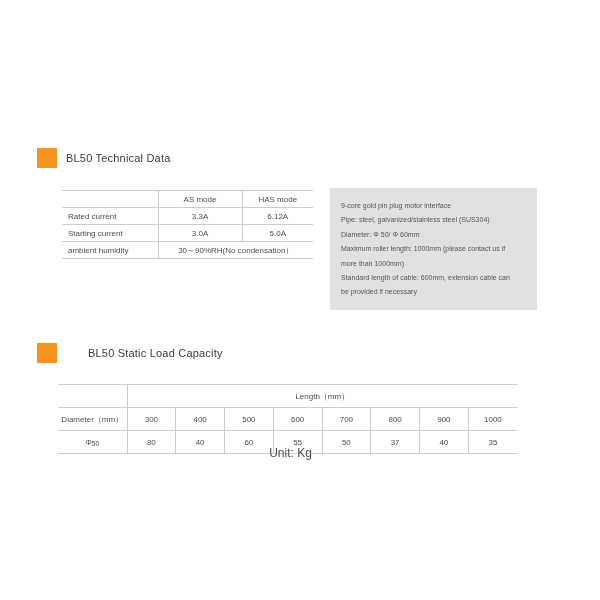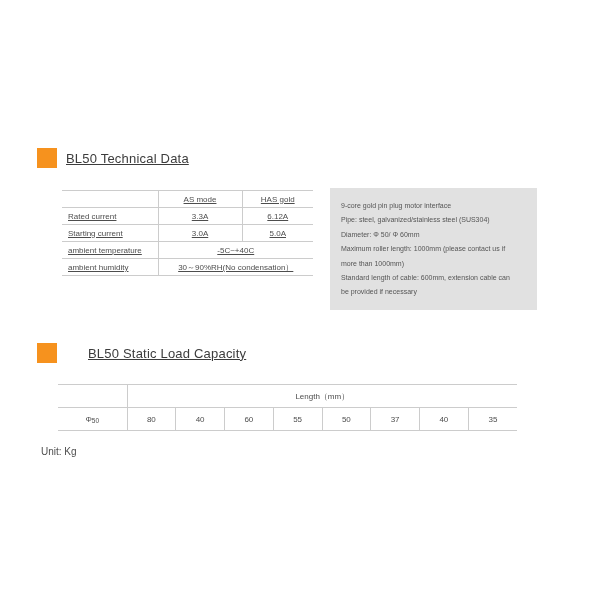--- a/index.html
+++ b/index.html
@@ -12,32 +12,32 @@
   html,body{margin:0;padding:0;}
   body{
     width:600px;height:600px;background:#ffffff;position:relative;
     font-family:"Liberation Sans", sans-serif;color:var(--text);
     overflow:hidden;
   }
   .section-header{position:absolute;display:flex;align-items:center;}
   #header-tech{left:37px;top:148px;}
   #header-load{left:37px;top:343px;gap:22px;}
   .bullet{width:20px;height:20px;background:var(--orange);margin-right:9px;flex:0 0 auto;}
-  .section-title{font-size:13px;color:var(--title);letter-spacing:.2px;text-decoration:underline;}
+  .section-title{font-size:11px;color:var(--title);letter-spacing:.2px;}
 
   
   #tech-table{
     position:absolute;left:62px;top:190px;width:251px;
     border-collapse:collapse;table-layout:fixed;
     border-top:1px solid var(--border);
   }
   #tech-table td{
     height:16px;font-size:8px;color:var(--text);
     border-bottom:1px solid var(--border);padding:0;
-    font-weight:normal;text-align:center;vertical-align:middle;text-decoration:underline;
+    font-weight:normal;text-align:center;vertical-align:middle;
   }
   #tech-table td.lbl{text-align:left;padding-left:6px;border-right:1px solid var(--border);}
   #tech-table td.mid{border-right:1px solid var(--border);}
 
   
   #notes-box{
     position:absolute;left:330px;top:188px;width:207px;height:122px;
     background:var(--panel);box-sizing:border-box;
     padding:11px 10px 0 11px;overflow:hidden;
   }
@@ -51,57 +51,53 @@
   }
   #load-table td{
     height:22px;font-size:8px;color:var(--text);
     border-bottom:1px solid var(--border);padding:0;
     text-align:center;vertical-align:middle;
   }
   #load-table td.rb{border-right:1px solid var(--border);}
   .sub{font-size:6.5px;vertical-align:-1px;}
 
   #unit-note{
-    position:absolute;left:41px;top:446px;width:459px;box-sizing:border-box;
-    text-align:left;padding-right:18px;font-size:10px;color:var(--text);
+    position:absolute;left:70px;top:446px;width:459px;box-sizing:border-box;
+    text-align:center;padding-right:18px;font-size:12px;color:var(--text);
   }
 </style>
 </head>
 <body>
 
 <div class="section-header" id="header-tech">
   <div class="bullet"></div>
   <div class="section-title">BL50 Technical Data</div>
 </div>
 
 <table id="tech-table">
   <colgroup>
       <col style="width:96px">
       <col style="width:84px">
       <col style="width:71px">
     </colgroup>
   <tbody>
     <tr>
       <td class="lbl"></td>
       <td class="mid">AS mode</td>
-      <td>HAS gold</td>
+      <td>HAS mode</td>
     </tr>
     <tr>
       <td class="lbl">Rated current</td>
       <td class="mid">3.3A</td>
       <td>6.12A</td>
     </tr>
     <tr>
       <td class="lbl">Starting current</td>
       <td class="mid">3.0A</td>
       <td>5.0A</td>
-    </tr>
-    <tr>
-      <td class="lbl">ambient temperature</td>
-      <td colspan="2">-5C~+40C</td>
     </tr>
     <tr>
       <td class="lbl">ambient humidity</td>
       <td colspan="2">30～90%RH(No condensation）</td>
     </tr>
   </tbody>
 </table>
 
 <div id="notes-box">
   <div class="note-line">9-core gold pin plug motor interface</div>
@@ -129,20 +125,31 @@
       <col style="width:48.75px">
       <col style="width:48.75px">
       <col style="width:48.75px">
   </colgroup>
   <tbody>
     <tr>
       <td class="rb"></td>
       <td colspan="8">Length（mm）</td>
     </tr>
     <tr>
+      <td class="rb">Diameter（mm）</td>
+      <td class="rb">300</td>
+      <td class="rb">400</td>
+      <td class="rb">500</td>
+      <td class="rb">600</td>
+      <td class="rb">700</td>
+      <td class="rb">800</td>
+      <td class="rb">900</td>
+      <td>1000</td>
+    </tr>
+    <tr>
       <td class="rb"><span>Φ</span><span class="sub">50</span></td>
       <td class="rb">80</td>
       <td class="rb">40</td>
       <td class="rb">60</td>
       <td class="rb">55</td>
       <td class="rb">50</td>
       <td class="rb">37</td>
       <td class="rb">40</td>
       <td>35</td>
     </tr>

